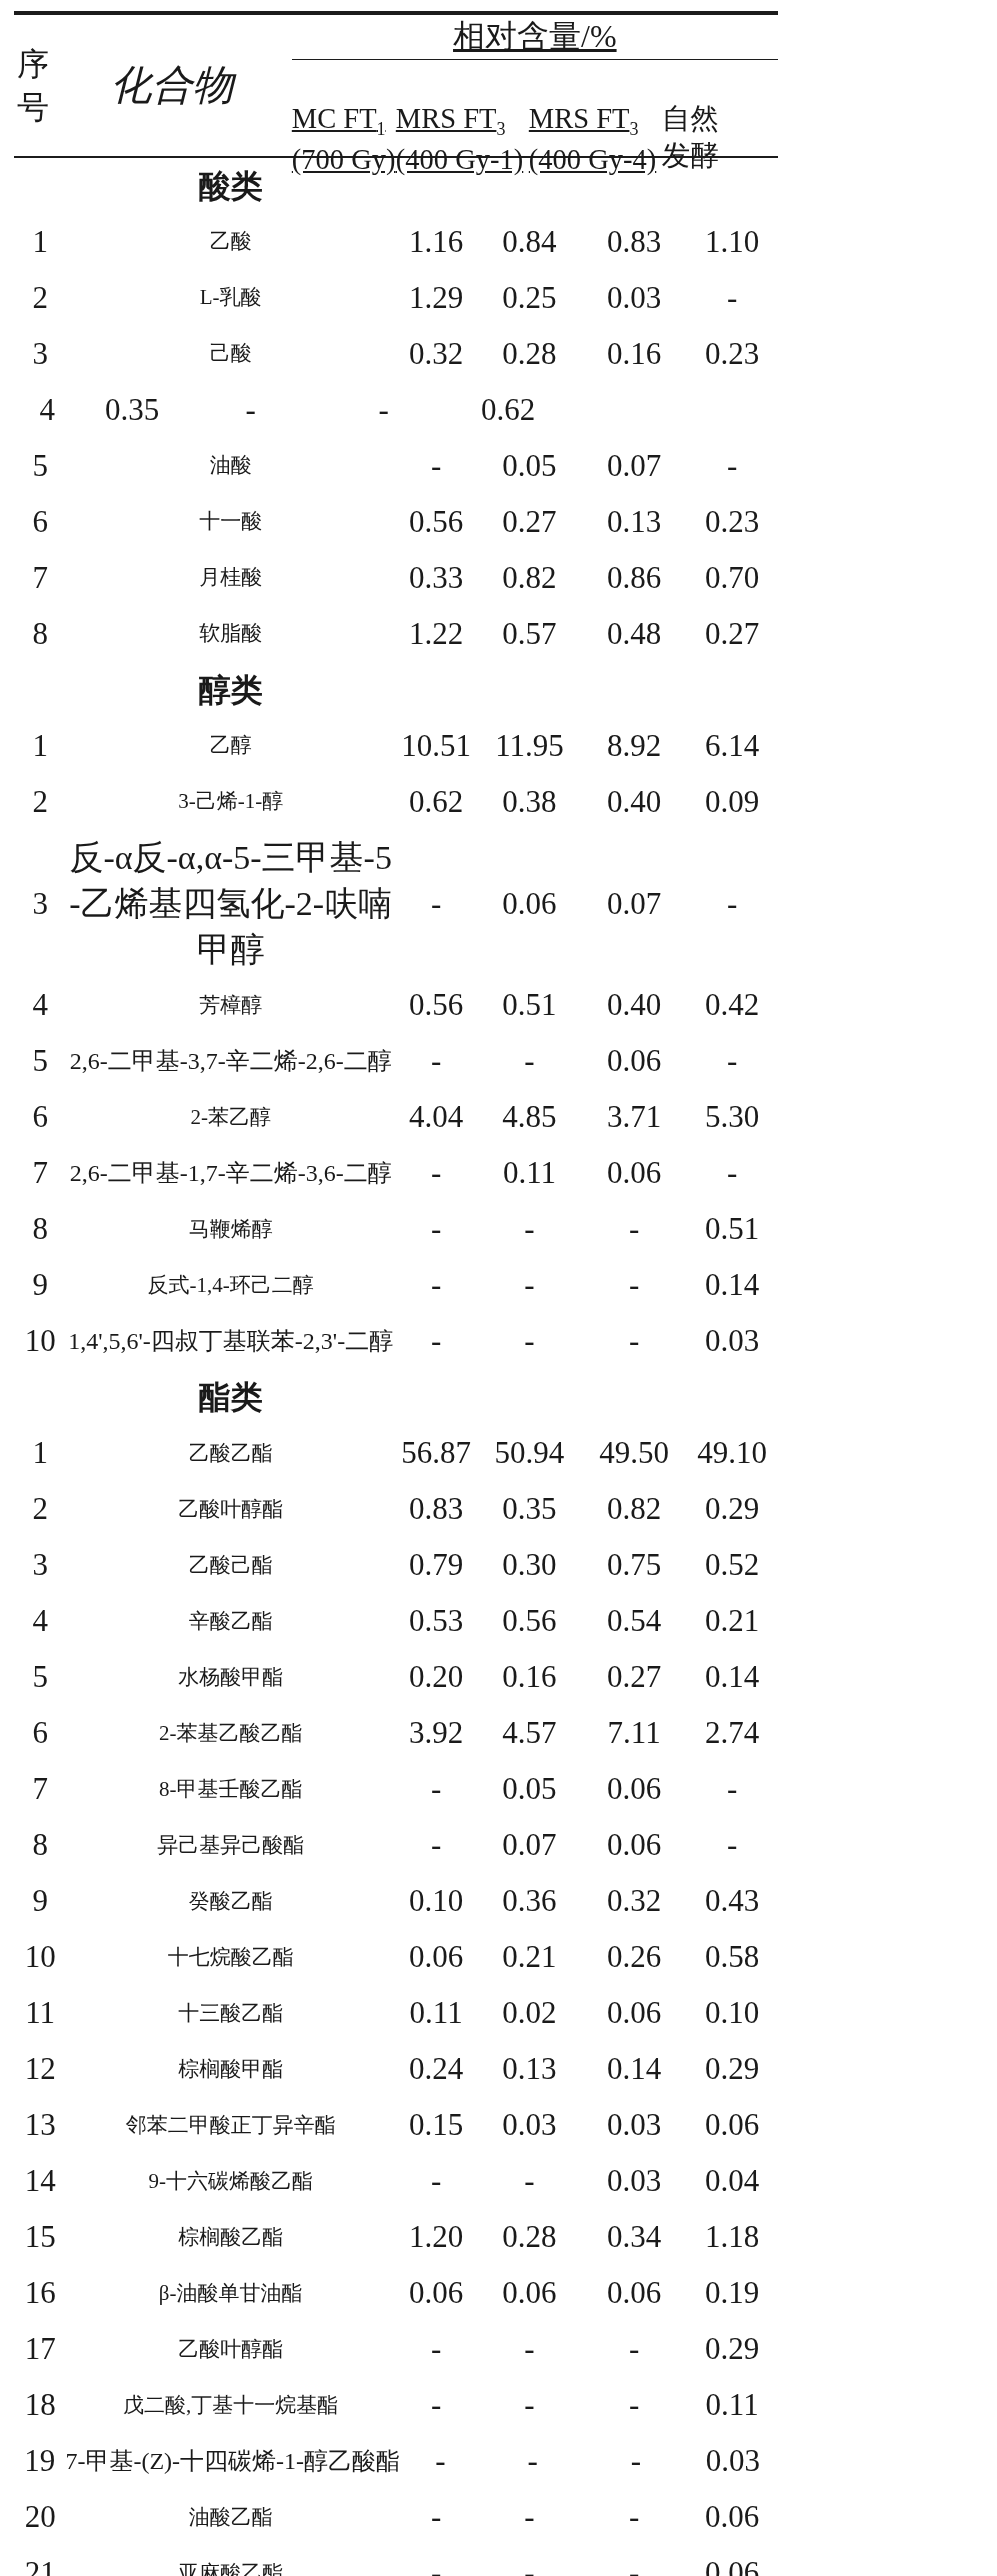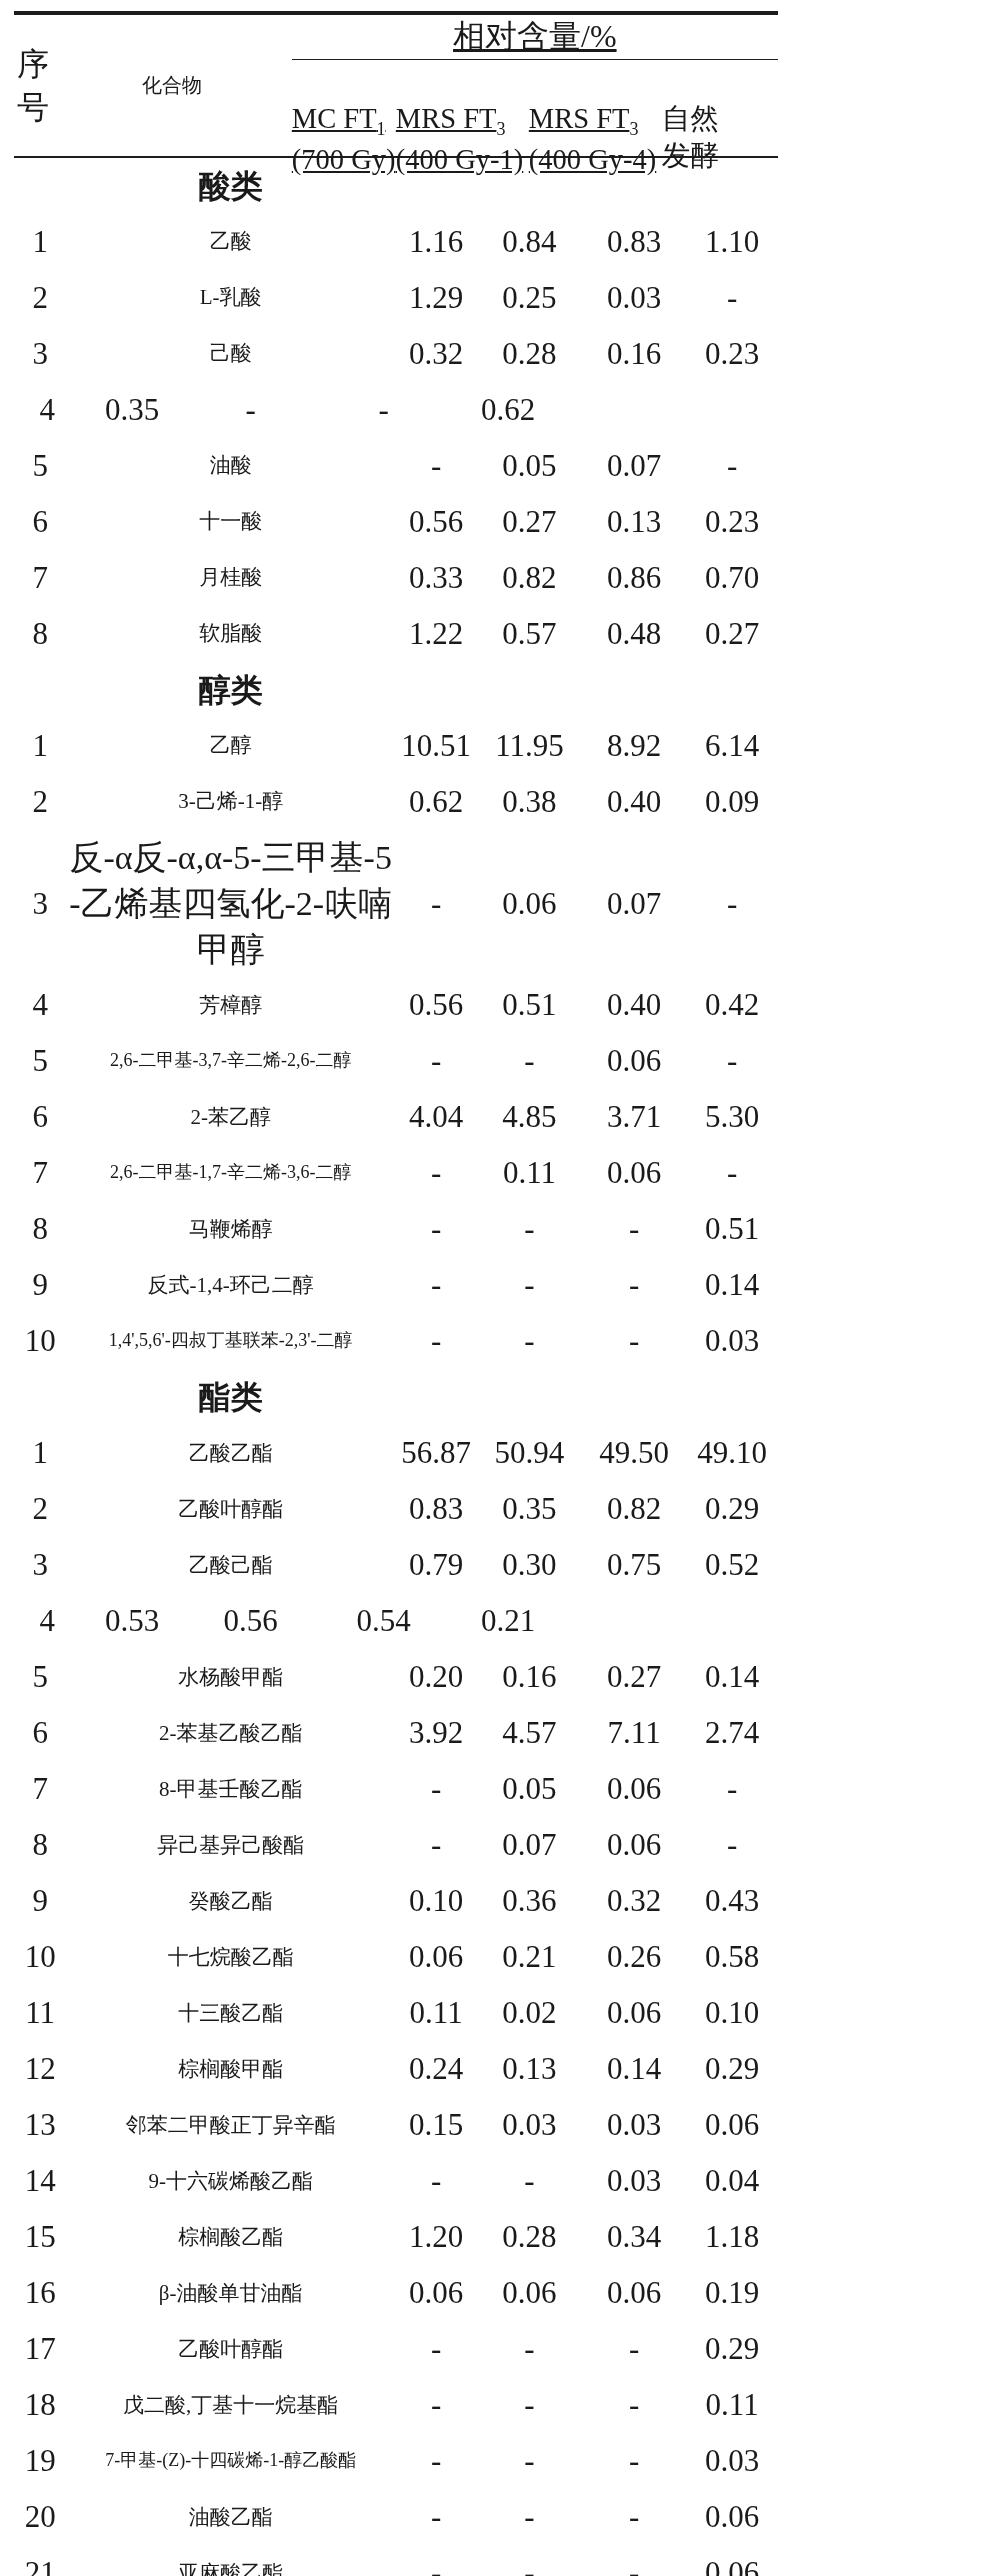--- a/index.html
+++ b/index.html
@@ -13,39 +13,39 @@
     font-family:"Liberation Serif","DejaVu Serif",serif;
   }
   .rule{background:#1c1c1c;}
   .rule.thick{height:3.8px;}
   .rule.thin{height:1.9px;}
 
   
   .thead{display:flex;height:141px;}
   .h-no{width:66px;display:flex;align-items:center;justify-content:center;font-size:32px;}
   .h-no span{display:inline-block;width:36px;word-break:break-all;text-align:center;line-height:1.35;}
-  .h-compound{width:418px;display:flex;align-items:center;justify-content:center;font-size:20px;}
+  .h-compound{width:418px;display:flex;align-items:center;justify-content:center;font-size:41px;font-style:italic;}
   .h-group{width:486px;display:flex;flex-direction:column;text-decoration:underline;}
   .h-group-title{height:51px;display:flex;align-items:center;justify-content:center;
     font-size:32px;border-bottom:1.9px solid #1c1c1c;}
   .h-cols{flex:1;display:flex;align-items:center;}
   .h-col{text-align:left;font-size:28.5px;line-height:1.3;margin-top:40px;}
   .h-col sub{font-size:18px;}
   .h-col.c1{width:104px;}
   .h-col.c2{width:133px;}
   .h-col.c3{width:133px;}
   .h-col.c4{width:116px;}
   .h-col-dose:empty{display:none;}
   .h-col.wrap-name .h-col-name span{display:inline-block;width:65px;word-break:break-all;line-height:1.3;}
 
   
   .row{display:flex;align-items:center;min-height:56px;}
   .c-no{width:66px;text-align:center;font-size:31px;}
   .c-compound{width:418px;text-align:center;font-size:21px;line-height:1.2;white-space:nowrap;}
-  .c-compound.small{font-size:18px;}
+  .c-compound.small{font-size:24px;}
   .c-compound.wrap{font-size:34px;white-space:normal;word-break:break-all;line-height:1.35;padding:4.7px 0;}
   .c-val{text-align:center;font-size:31px;}
   .c-val.v1{width:104px;}
   .c-val.v2{width:133px;}
   .c-val.v3{width:133px;}
   .c-val.v4{width:116px;}
   .row.section .c-compound{font-size:32px;font-weight:bold;}
 </style>
 </head>
 <body>
@@ -271,20 +271,21 @@
       <div class="row">
         <div class="c-no">3</div>
         <div class="c-compound">乙酸己酯</div>
         <div class="c-val v1">0.79</div>
         <div class="c-val v2">0.30</div>
         <div class="c-val v3">0.75</div>
         <div class="c-val v4">0.52</div>
       </div>
       <div class="row">
         <div class="c-no">4</div>
+        <div class="c-compound">辛酸乙酯</div>
         <div class="c-val v1">0.53</div>
         <div class="c-val v2">0.56</div>
         <div class="c-val v3">0.54</div>
         <div class="c-val v4">0.21</div>
       </div>
       <div class="row">
         <div class="c-no">5</div>
         <div class="c-compound">水杨酸甲酯</div>
         <div class="c-val v1">0.20</div>
         <div class="c-val v2">0.16</div>

